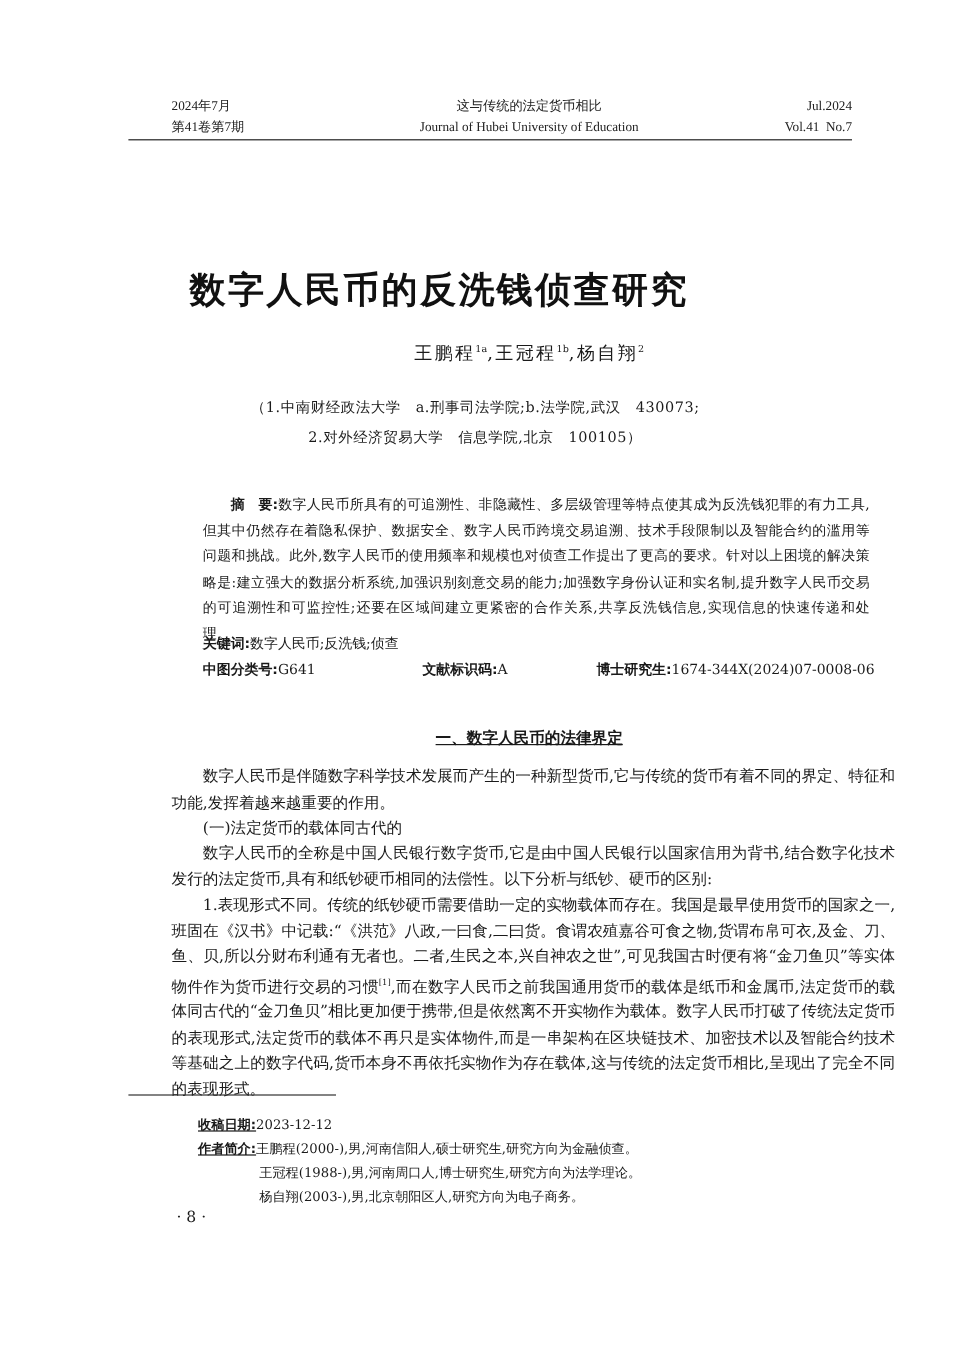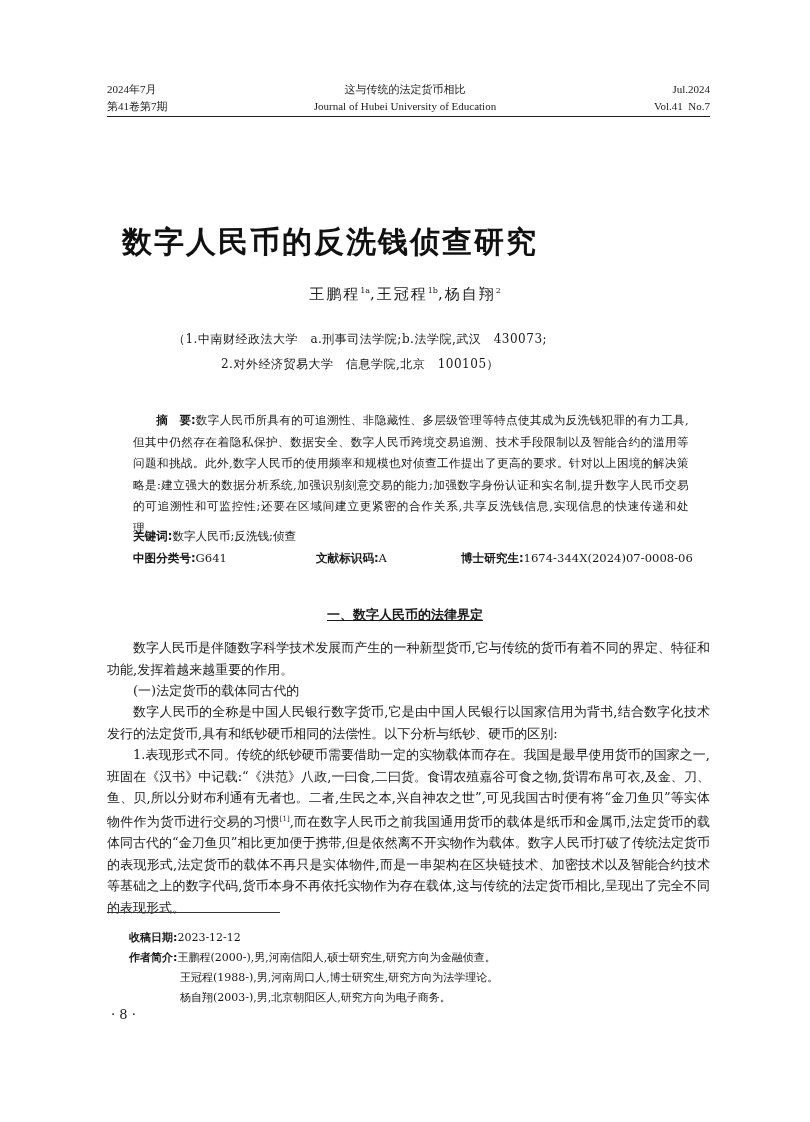--- a/index.html
+++ b/index.html
@@ -1,38 +1,38 @@
 <!DOCTYPE html>
 <html><head>
 <meta charset="utf-8">
 <style>
   html, body { margin: 0; padding: 0; background: #ffffff; }
   body { width: 810px; height: 1122px; position: relative; overflow: hidden;
          font-family: "DejaVu Serif", "Liberation Serif", serif; color: #1a1a1a; }
-  .abs { position: absolute; }
+  .abs { position: absolute; margin-left: 36px; }
   .hdr { font-size: 11px; line-height: 15px; color: #222; font-family: "Liberation Serif", serif; }
   .hdr-rule { position: absolute; left: 107px; width: 603px; top: 116px; height: 0; border-top: 1.5px solid #222; }
   .title { left: 0; width: 660px; top: 222px; text-align: center; font-size: 30px; font-weight: bold;
            letter-spacing: 2px; font-family: "DejaVu Serif", serif; color: #111; }
   .authors { left: 0; width: 810px; top: 285px; text-align: center; font-size: 15px; letter-spacing: 2px; }
   .authors sup { font-size: 8px; letter-spacing: 0; }
   .affil { left: 0; width: 720px; text-align: center; font-size: 12px; line-height: 26px; letter-spacing: 0.5px; }
   .abstract { left: 133px; width: 556px; top: 410px; font-size: 11.6px; line-height: 21.5px; letter-spacing: 0.3px;
               text-indent: 2em; text-align: justify; }
   .abstract .lbl, .kw .lbl, .meta .lbl { font-family: "DejaVu Sans", sans-serif; font-weight: bold; letter-spacing: 0; }
   .kw { left: 133px; top: 527px; font-size: 11.6px; line-height: 18px; }
   .meta { top: 549px; font-size: 11.6px; line-height: 18px; white-space: nowrap; }
   .section-title { left: 0; width: 810px; top: 606px; text-align: center; font-size: 13px; font-weight: bold;
                    font-family: "DejaVu Sans", sans-serif; text-decoration: underline; }
   .body-text { left: 107px; width: 603px; font-size: 13px; line-height: 21.5px; text-align: justify; text-indent: 2em; }
   .subhead { left: 107px; width: 603px; font-size: 13px; line-height: 21.5px; text-indent: 2em; }
   .body-text sup { font-size: 7px; }
   .fn-rule { position: absolute; left: 107px; top: 912px; width: 173px; border-top: 1px solid #333; }
   .fn { font-size: 11px; line-height: 20px; white-space: nowrap; }
-  .fn .lbl { font-family: "DejaVu Sans", sans-serif; font-weight: bold; }
+  .fn .lbl { font-family: "DejaVu Sans", sans-serif; font-weight: bold; text-decoration: underline; }
   .pageno { left: 111px; top: 1003px; font-size: 13px; }
 </style>
 </head>
 <body>
 
 <div class="abs hdr" style="left:107px; top:82px;">2024年7月</div>
 <div class="abs hdr" style="left:107px; top:99px;">第41卷第7期</div>
 <div class="abs hdr" style="left:0; width:810px; text-align:center; top:82px;">这与传统的法定货币相比</div>
 <div class="abs hdr" style="left:0; width:810px; text-align:center; top:99px;">Journal of Hubei University of Education</div>
 <div class="abs hdr" style="right:100px; top:82px; text-align:right;">Jul.2024</div>

